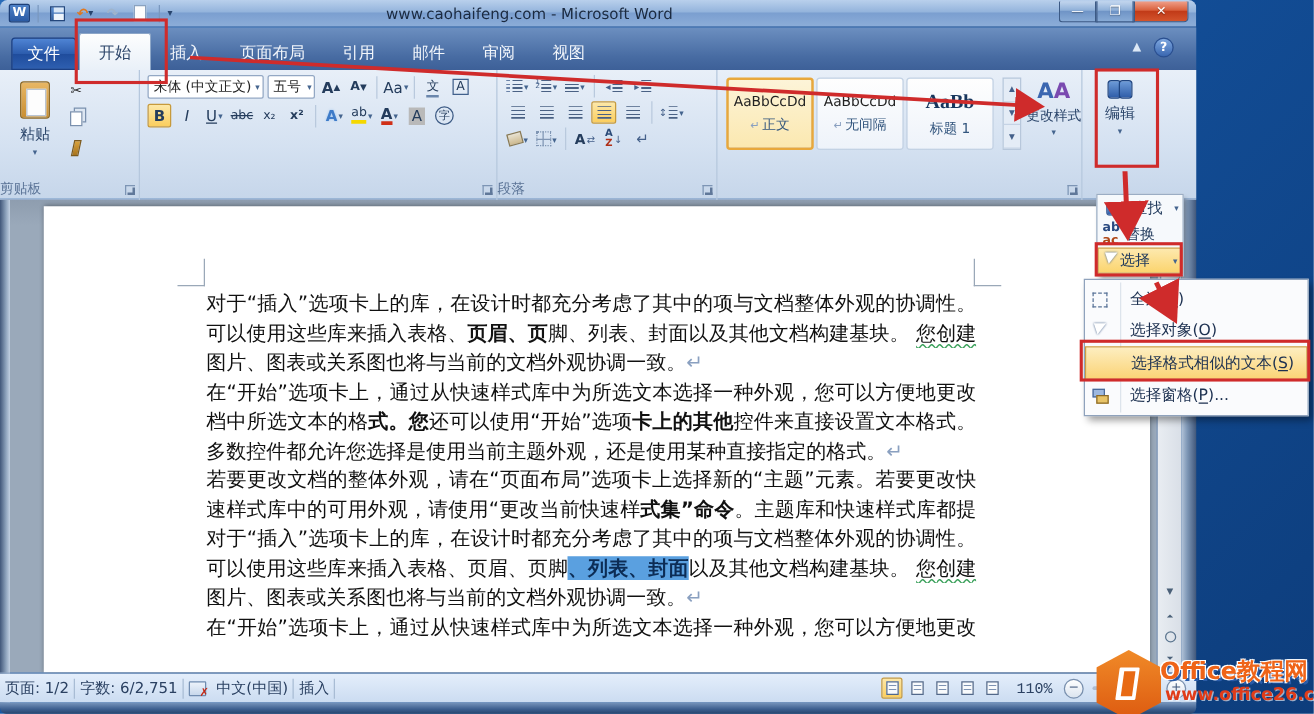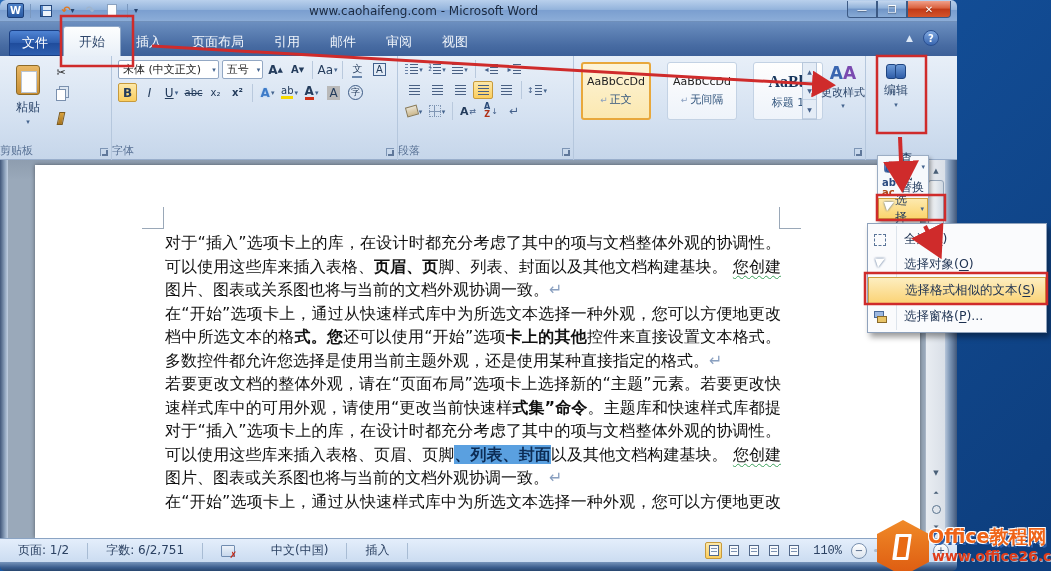--- a/index.html
+++ b/index.html
@@ -65,21 +65,21 @@
     display:flex; flex-direction:column; align-items:center; font-size:12px; color:#2c466b; }
   .clip-icon { width:24px; height:30px; background:linear-gradient(#e8b765,#c98f33); border:1px solid #8d6a28;
     border-radius:3px; position:relative; margin:4px 0 4px; }
   .clip-icon::after { content:""; position:absolute; left:4px; top:5px; width:14px; height:20px; background:#fdfdfd; border:1px solid #b9c4d2; }
   .clip-small { display:flex; flex-direction:column; gap:5px; margin-top:7px; }
   .smbtn { width:22px; height:18px; display:flex; align-items:center; justify-content:center; border-radius:2px; font-size:11px; }
   .copy-ic { width:10px; height:12px; background:#fff; border:1px solid #7a90ae; box-shadow:3px -3px 0 -1px #dce6f2,3px -3px 0 0 #7a90ae; }
   .brush-ic { width:6px; height:13px; background:linear-gradient(#d9a23c,#a8741e); transform:skewX(-12deg); border:1px solid #7d5a1c; }
 
   
-  .g-font { width:286px; padding:4px 8px 0 6px; }
+  .g-font { width:286px; padding:4px 19px 0 6px; }
   .frow { display:flex; align-items:center; gap:3px; }
   .combo { height:19px; background:#fff; border:1px solid #93a8c4; border-radius:2px; display:flex;
     align-items:center; font-size:11px; padding:0 2px 0 4px; color:#222; }
   .combo .dd { margin-left:auto; font-size:7px; color:#44648e; }
   .fbtn { min-width:19px; height:19px; display:flex; align-items:center; justify-content:center;
     border-radius:2px; font-size:12px; color:#243c5c; }
   .fbtn.on { background:linear-gradient(#fde8a8,#fbce5e); border:1px solid #c79a3c; }
   .fbtn .dd { font-size:7px; margin-left:1px; color:#44648e; }
   .vsep { width:1px; height:18px; background:#b9c9dd; margin:0 2px; }
   .ubar-red { border-bottom:3px solid #d03018; line-height:1; }
@@ -100,21 +100,21 @@
   .bucket { width:12px; height:10px; background:linear-gradient(#e8e2d2,#cdb98e); border:1px solid #8a7a54; transform:rotate(-15deg); }
   .grid4 { width:12px; height:12px; border:1px dotted #8096b4; background:
       linear-gradient(#8096b4,#8096b4) center/12px 1px no-repeat,
       linear-gradient(#8096b4,#8096b4) center/1px 12px no-repeat; }
   .azsort { font-size:8px; color:#30507c; font-weight:bold; line-height:8px; text-align:center; }
   .az-a { color:#2a4a78; } .az-z { color:#b03018; }
   .pmark { font-size:12px; color:#44608a; }
 
   
   .g-styles { width:292px; }
-  .stylecards { position:absolute; left:7px; top:6px; display:flex; gap:16px;justify-content:space-between; }
+  .stylecards { position:absolute; left:7px; top:6px; display:flex; gap:2px;justify-content:space-between; }
   .scard { width:70px; height:58px; background:linear-gradient(#fefefe,#eef3fa); border:1px solid #c3d2e4;
     border-radius:3px; display:flex; flex-direction:column; align-items:center; justify-content:center; }
   .scard.sel { border:2px solid #e8a83c; background:linear-gradient(#fdf4d8,#fbe8b0); }
   .scard .samp { font-size:11px; color:#222; }
   .scard .samp.big { font-size:16px; font-weight:bold; color:#17365d; font-family:"Liberation Serif","DejaVu Serif",serif; }
   .scard .sname { font-size:11px; color:#33567e; margin-top:4px; }
   .scard .mk { color:#8aa0c0; margin-right:2px; font-size:9px; }
   .sscroll { position:absolute; left:228px; top:6px; width:15px; height:58px; border:1px solid #b7c7db;
     display:flex; flex-direction:column; background:#e4ecf6; }
   .sscroll div { flex:1; display:flex; align-items:center; justify-content:center; font-size:6px; color:#44608a; border-bottom:1px solid #c5d3e5; }
@@ -165,40 +165,40 @@
     background:linear-gradient(90deg,#b6c6da,#7e97b6 40%,#41577a); }
   .edge-l { position:absolute; left:0; top:160px; width:8px; height:402px;
     background:linear-gradient(90deg,#41577a,#8ea3bd 60%,#c2d0e2); }
   .edge-b { position:absolute; left:0; top:562px; width:957px; height:9px;
     background:linear-gradient(#7795bc,#3c5e8e 60%,#274independent668); background:linear-gradient(#7795bc,#3c5e8e 60%,#27466e); border-radius:0 0 5px 5px; }
 
   
   .statusbar { position:absolute; left:0; top:538px; width:957px; height:24px;
     background:linear-gradient(#e4eefb,#cbdcf1); border-top:1px solid #8ba4c4; display:flex; align-items:center;
     font-size:12px; color:#2b4162; }
-  .sseg { padding:0 18px; height:100%; display:flex; align-items:center; gap:5px; }
+  .sseg { padding:0 4px; height:100%; display:flex; align-items:center; gap:5px; }
   .ssep { width:1px; height:16px; background:#a8bcd4; }
   .spellbook { position:relative; width:14px; height:12px; background:linear-gradient(#ecf2fa,#c8d8ec);
     border:1px solid #708cb0; border-radius:1px; }
   .spellbook::after { content:"✗"; position:absolute; right:-3px; bottom:-4px; color:#c42814; font-size:9px; font-weight:bold; }
   .sb-right { margin-left:auto; display:flex; align-items:center; gap:3px; padding-right:8px; }
   .viewbtn { width:17px; height:17px; border:1px solid transparent; border-radius:2px; display:flex; align-items:center; justify-content:center; }
   .viewbtn.on { background:linear-gradient(#fde8a8,#fbce5e); border:1px solid #c79a3c; }
   .vic { width:10px; height:11px; background:#f8fafc; border:1px solid #52688a; position:relative; }
   .vic::after { content:""; position:absolute; left:1px; top:2px; right:1px; height:6px;
     background:repeating-linear-gradient(#7d92b2 0 1px,transparent 1px 3px); }
   .zoom-lbl { margin:0 6px 0 8px;font-family:Liberation Mono, monospace; }
   .zbtn { width:16px; height:16px; border-radius:50%; border:1px solid #7990ae; background:linear-gradient(#fff,#dbe4ef);
     display:flex; align-items:center; justify-content:center; font-size:10px; color:#40587c; }
   .ztrack { width:52px; height:3px; background:#aebccf; border-radius:2px; position:relative; margin:0 4px; }
   .zthumb { position:absolute; left:38px; top:-5px; width:9px; height:13px; background:linear-gradient(#fdfdfd,#cfd9e5);
     border:1px solid #70849e; clip-path:polygon(0 0,100% 0,100% 60%,50% 100%,0 60%); }
 
   
-  .flyout { position:absolute; left:877px; top:155px; width:52px; height:66px; background:#f6f9fc;
+  .flyout { position:absolute; left:877px; top:155px; width:70px; height:66px; background:#f6f9fc;
     border:1px solid #9badc4; box-shadow:2px 3px 4px rgba(0,0,0,.35); }
   .fly-row { height:21px; display:flex; align-items:center; gap:4px; padding:0 3px 0 4px; font-size:12px; color:#213a5c; }
   .fly-row .dd { margin-left:auto; font-size:7px; color:#44648e; }
   .fly-row.hot { background:linear-gradient(#fde9ae,#fbd46e); border:1px solid #cf9f3e; }
   .binoc.sm { transform:scale(.7); margin:0; }
   .ab-ic { font-size:10px; font-weight:bold; color:#2a4a80; line-height:10px; }
   .ab-ic i { color:#b04818; font-style:normal; }
   .pointer { width:9px; height:13px; position:relative; }
   .pointer::before { content:""; position:absolute; left:1px; top:0; border:5px solid transparent;
     border-top:9px solid #ffffff; border-left:3px solid transparent; border-right:7px solid transparent;
@@ -373,21 +373,20 @@
               <b class="ubar-red">A</b>
               <span class="dd">▾</span>
             </div>
           <div class="fbtn">
               <span class="a-shade">A</span>
             </div>
           <div class="fbtn">
               <span class="enclose">字</span>
             </div>
         </div>
-        <div class="rglabel">字体</div>
         <div class="launcher"></div>
       </div>
 
       <div class="rgroup g-para">
         <div class="frow" style="margin-bottom:3px;">
           <div class="mbtn">
               <div class="dotcol"></div>
               <div class="stripes sm"></div>
               <span class="ddv">▾</span>
             </div>

